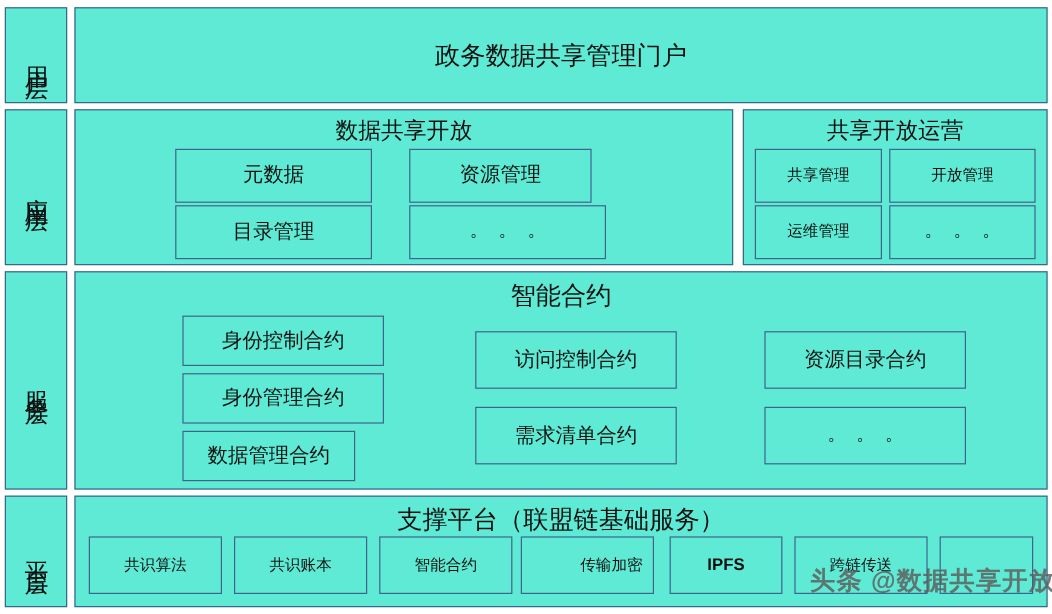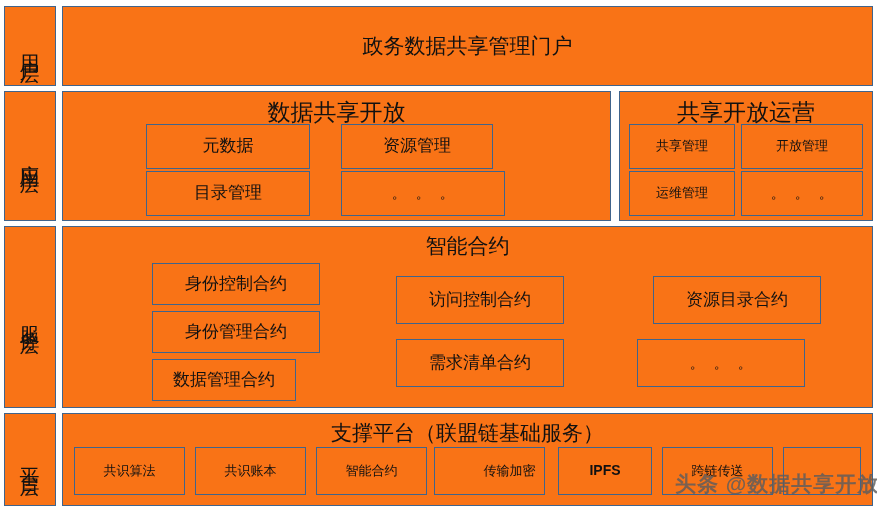--- a/index.html
+++ b/index.html
@@ -19,21 +19,21 @@
     height: 512px;
     background: #ffffff;
     overflow: hidden;
   }
 
   
   .bx {
     position: absolute;
     box-sizing: border-box;
     border: 1.6px solid #40648c;
-    background: #f97316;
+    background: #5eead4;
   }
 
   
   .layer-label {
     display: flex;
     align-items: center;
     justify-content: center;
   }
   .layer-label .vtext {
     writing-mode: vertical-rl;
@@ -47,21 +47,21 @@
 
   
   .layer-panel { }
 
   
   .panel-title {
     position: absolute;
     left: 0;
     right: 0;
     text-align: center;
-    font-size: 23px;
+    font-size: 19px;
     line-height: 1.1;
     color: #111111;
     white-space: nowrap;
   }
   .panel-title.big {
     font-size: 21px;
   }
 
   
   .leaf {
@@ -147,21 +147,21 @@
     <div class="panel-title big" style="top:8px;">智能合约</div>
   </div>
 
   <div class="bx leaf" style="left:152px; top:263px; width:168px; height:42px;">身份控制合约</div>
   <div class="bx leaf" style="left:152px; top:311px; width:168px; height:42px;">身份管理合约</div>
   <div class="bx leaf" style="left:152px; top:359px; width:144px; height:42px;">数据管理合约</div>
 
   <div class="bx leaf" style="left:396px; top:276px; width:168px; height:48px;">访问控制合约</div>
   <div class="bx leaf" style="left:396px; top:339px; width:168px; height:48px;">需求清单合约</div>
 
-  <div class="bx leaf" style="left:637px; top:276px; width:168px; height:48px;margin-left:16px;">资源目录合约</div>
+  <div class="bx leaf" style="left:637px; top:276px; width:168px; height:48px;">资源目录合约</div>
   <div class="bx leaf" style="left:637px; top:339px; width:168px; height:48px;">
     <span class="dots">。。。</span>
   </div>
 
   <div class="bx layer-label" style="left:4px; top:413px; width:52px; height:93px;">
     <span class="vtext">平台层</span>
   </div>
 
   <div class="bx" style="left:62px; top:413px; width:811px; height:93px;">
     <div class="panel-title big" style="top:8px;">支撑平台（联盟链基础服务）</div>

